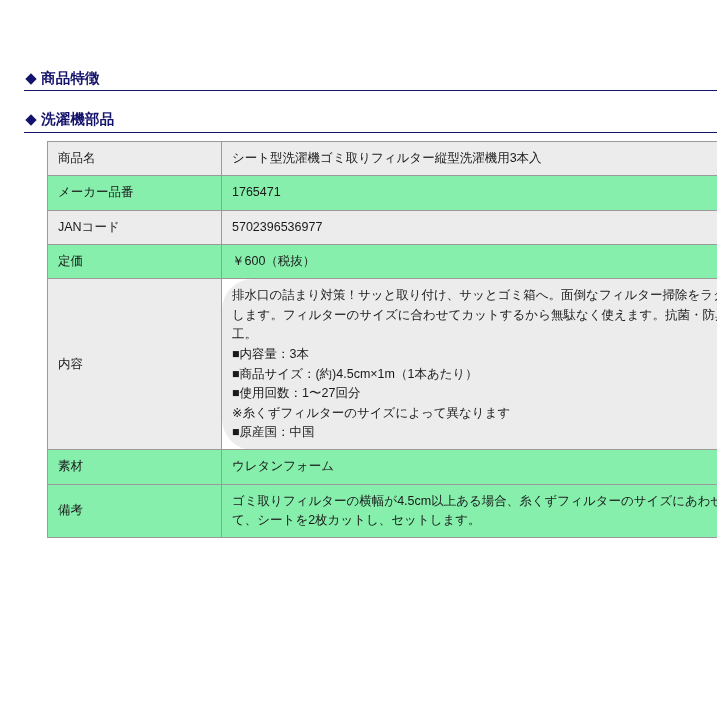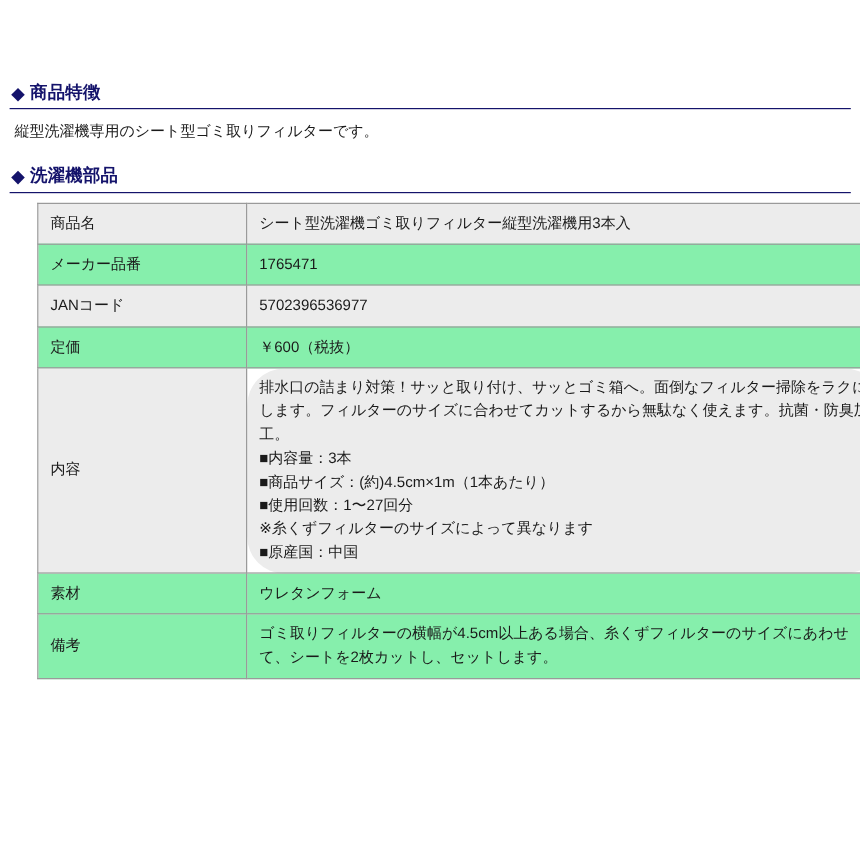--- a/index.html
+++ b/index.html
@@ -12,21 +12,21 @@
     height: 717px;
     font-family: "Liberation Sans", "DejaVu Sans", sans-serif;
     color: #1a1a1a;
     overflow: hidden;
   }
   .page {
     position: relative;
     width: 717px;
     height: 717px;
     box-sizing: border-box;
-    padding: 0 8px;
+    padding: 0 24px;
   }
 
   
   .section-head {
     color: #14136b;
     font-weight: bold;
     font-size: 14.5px;
     line-height: 1.2;
     letter-spacing: 0.2px;
     display: flex;
@@ -106,21 +106,20 @@
 <div class="page">
 
   <div class="gap-a"></div>
 
   <div class="section-head">
     <span class="diamond"></span>
     <span>商品特徴</span>
   </div>
   <div class="head-rule"></div>
 
-  <div class="feature-text">縦型洗濯機専用のシート型ゴミ取りフィルターです。</div>
 
   <div class="gap-b"></div>
 
   <div class="section-head">
     <span class="diamond"></span>
     <span>洗濯機部品</span>
   </div>
   <div class="head-rule"></div>
 
   <table class="spec-table">

